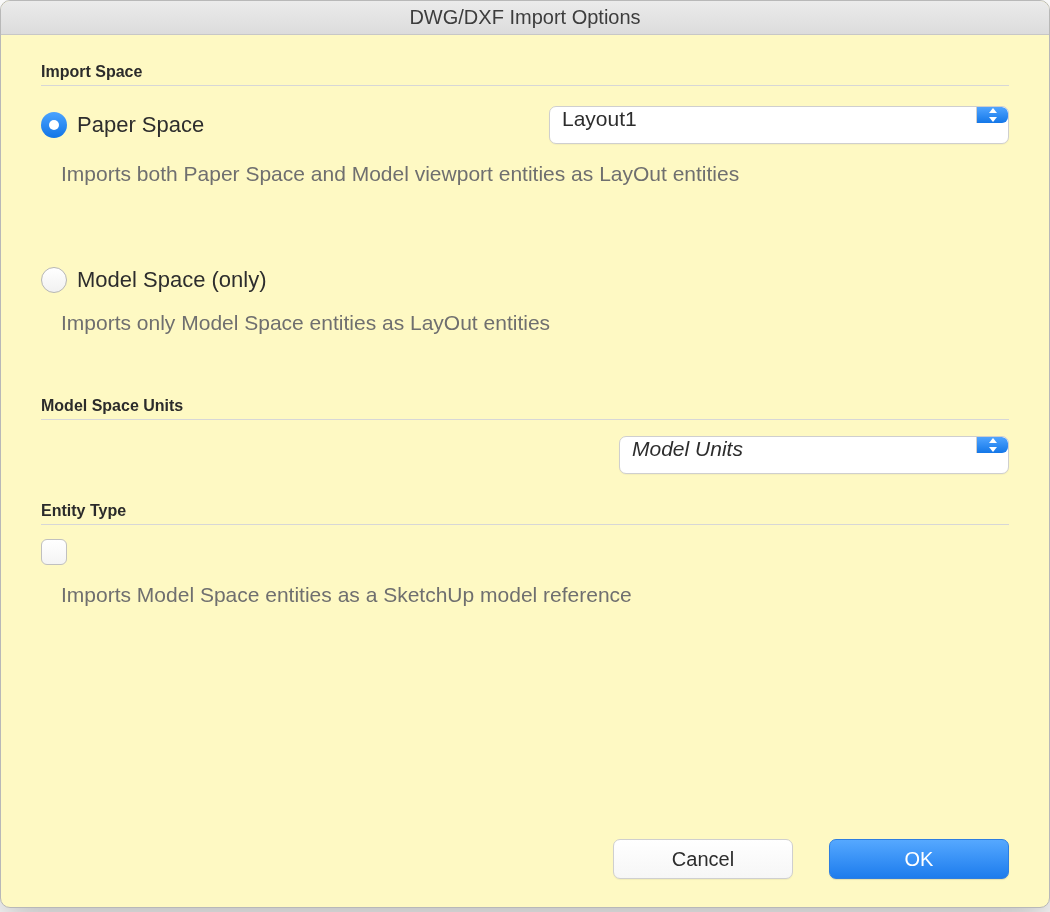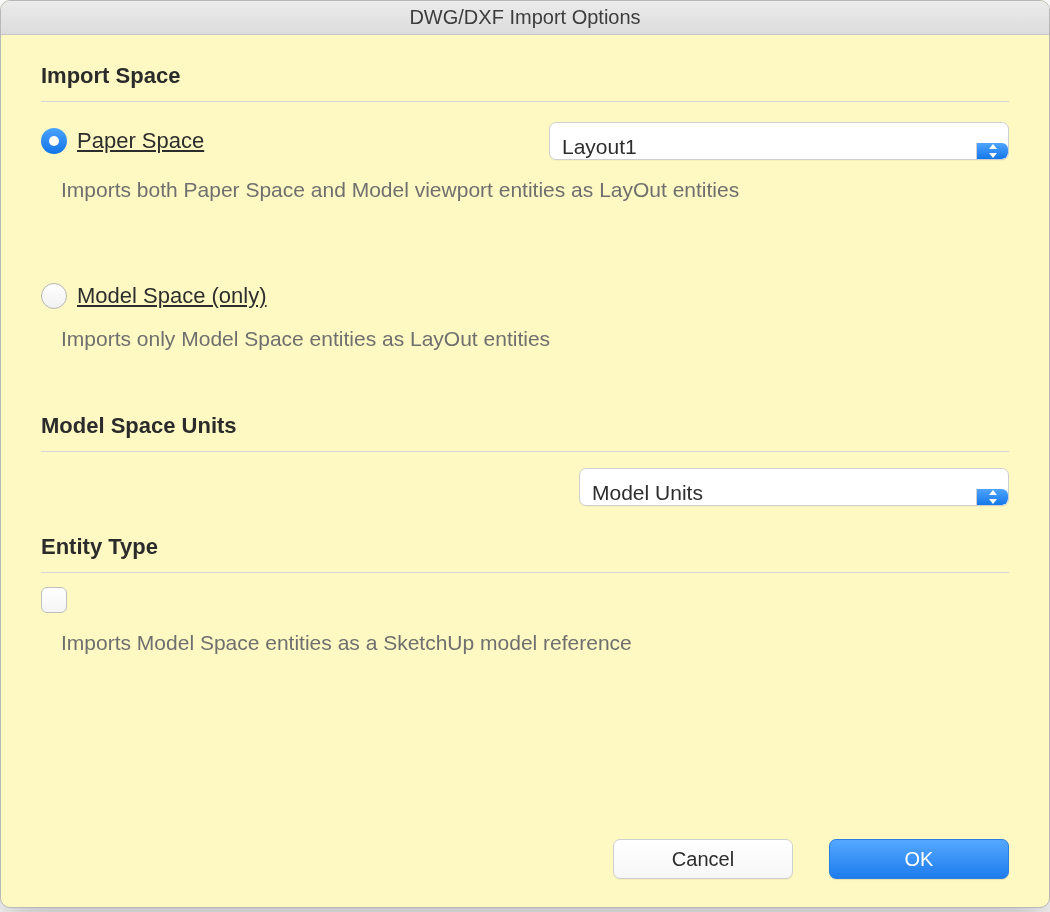--- a/index.html
+++ b/index.html
@@ -36,23 +36,23 @@
       justify-content: center;
       font-size: 20px;
       color: #3d3d3d;
       font-weight: 400;
     }
     .content {
       padding: 28px 40px 20px 40px;
     }
     .section-title {
       font-weight: 700;
-      font-size: 22px;
+      font-size: 16px;
       color: #2b2b2b;
-      padding-bottom: 12px;
+      padding-bottom: 4px;
       border-bottom: 1px solid #d7d7d7;
     }
     .row {
       display: flex;
       align-items: center;
       padding-top: 20px;
     }
     .option-row {
       display: flex;
       align-items: center;
@@ -91,36 +91,35 @@
       width: 10px;
       height: 10px;
       margin-left: -5px;
       margin-top: -5px;
       border-radius: 50%;
       background: #ffffff;
     }
     .option-label {
       font-size: 22px;
       color: #2d2d2d;
-      text-decoration: underline;
     }
     .description {
       color: #6f6f6f;
       font-size: 21px;
       padding-left: 20px;
       margin-top: 16px;
       line-height: 1.3;
     }
     .select {
       height: 38px;
       border: 1px solid #cfcfcf;
       border-radius: 7px;
       background: #ffffff;
       display: flex;
-      align-items: flex-end;
+      align-items: flex-start;
       overflow: hidden;
       box-shadow: 0 1px 1px rgba(0,0,0,0.04);
     }
     .select-text {
       flex: 1;
       padding: 0 14px 0 12px;
       display: flex;
       align-items: center;
       font-size: 21px;
       color: #2d2d2d;
@@ -224,21 +223,21 @@
       </div>
     </div>
 
     <div class="description">Imports only Model Space entities as LayOut entities</div>
 
     <div class="block-gap"></div>
 
     <div class="section-title">Model Space Units</div>
 
     <div class="row" style="justify-content:flex-end; padding-top:16px;">
-      <div class="select" style="width:430px;">
+      <div class="select" style="width:390px;font-style:italic;">
         <div class="select-text">Model Units</div>
         <div class="select-arrows">
           <svg width="12" height="16" viewBox="0 0 12 16">
             <path d="M6 1 L10 6 L2 6 Z" fill="#ffffff"></path>
             <path d="M6 15 L2 10 L10 10 Z" fill="#ffffff"></path>
           </svg>
         </div>
       </div>
     </div>
 

